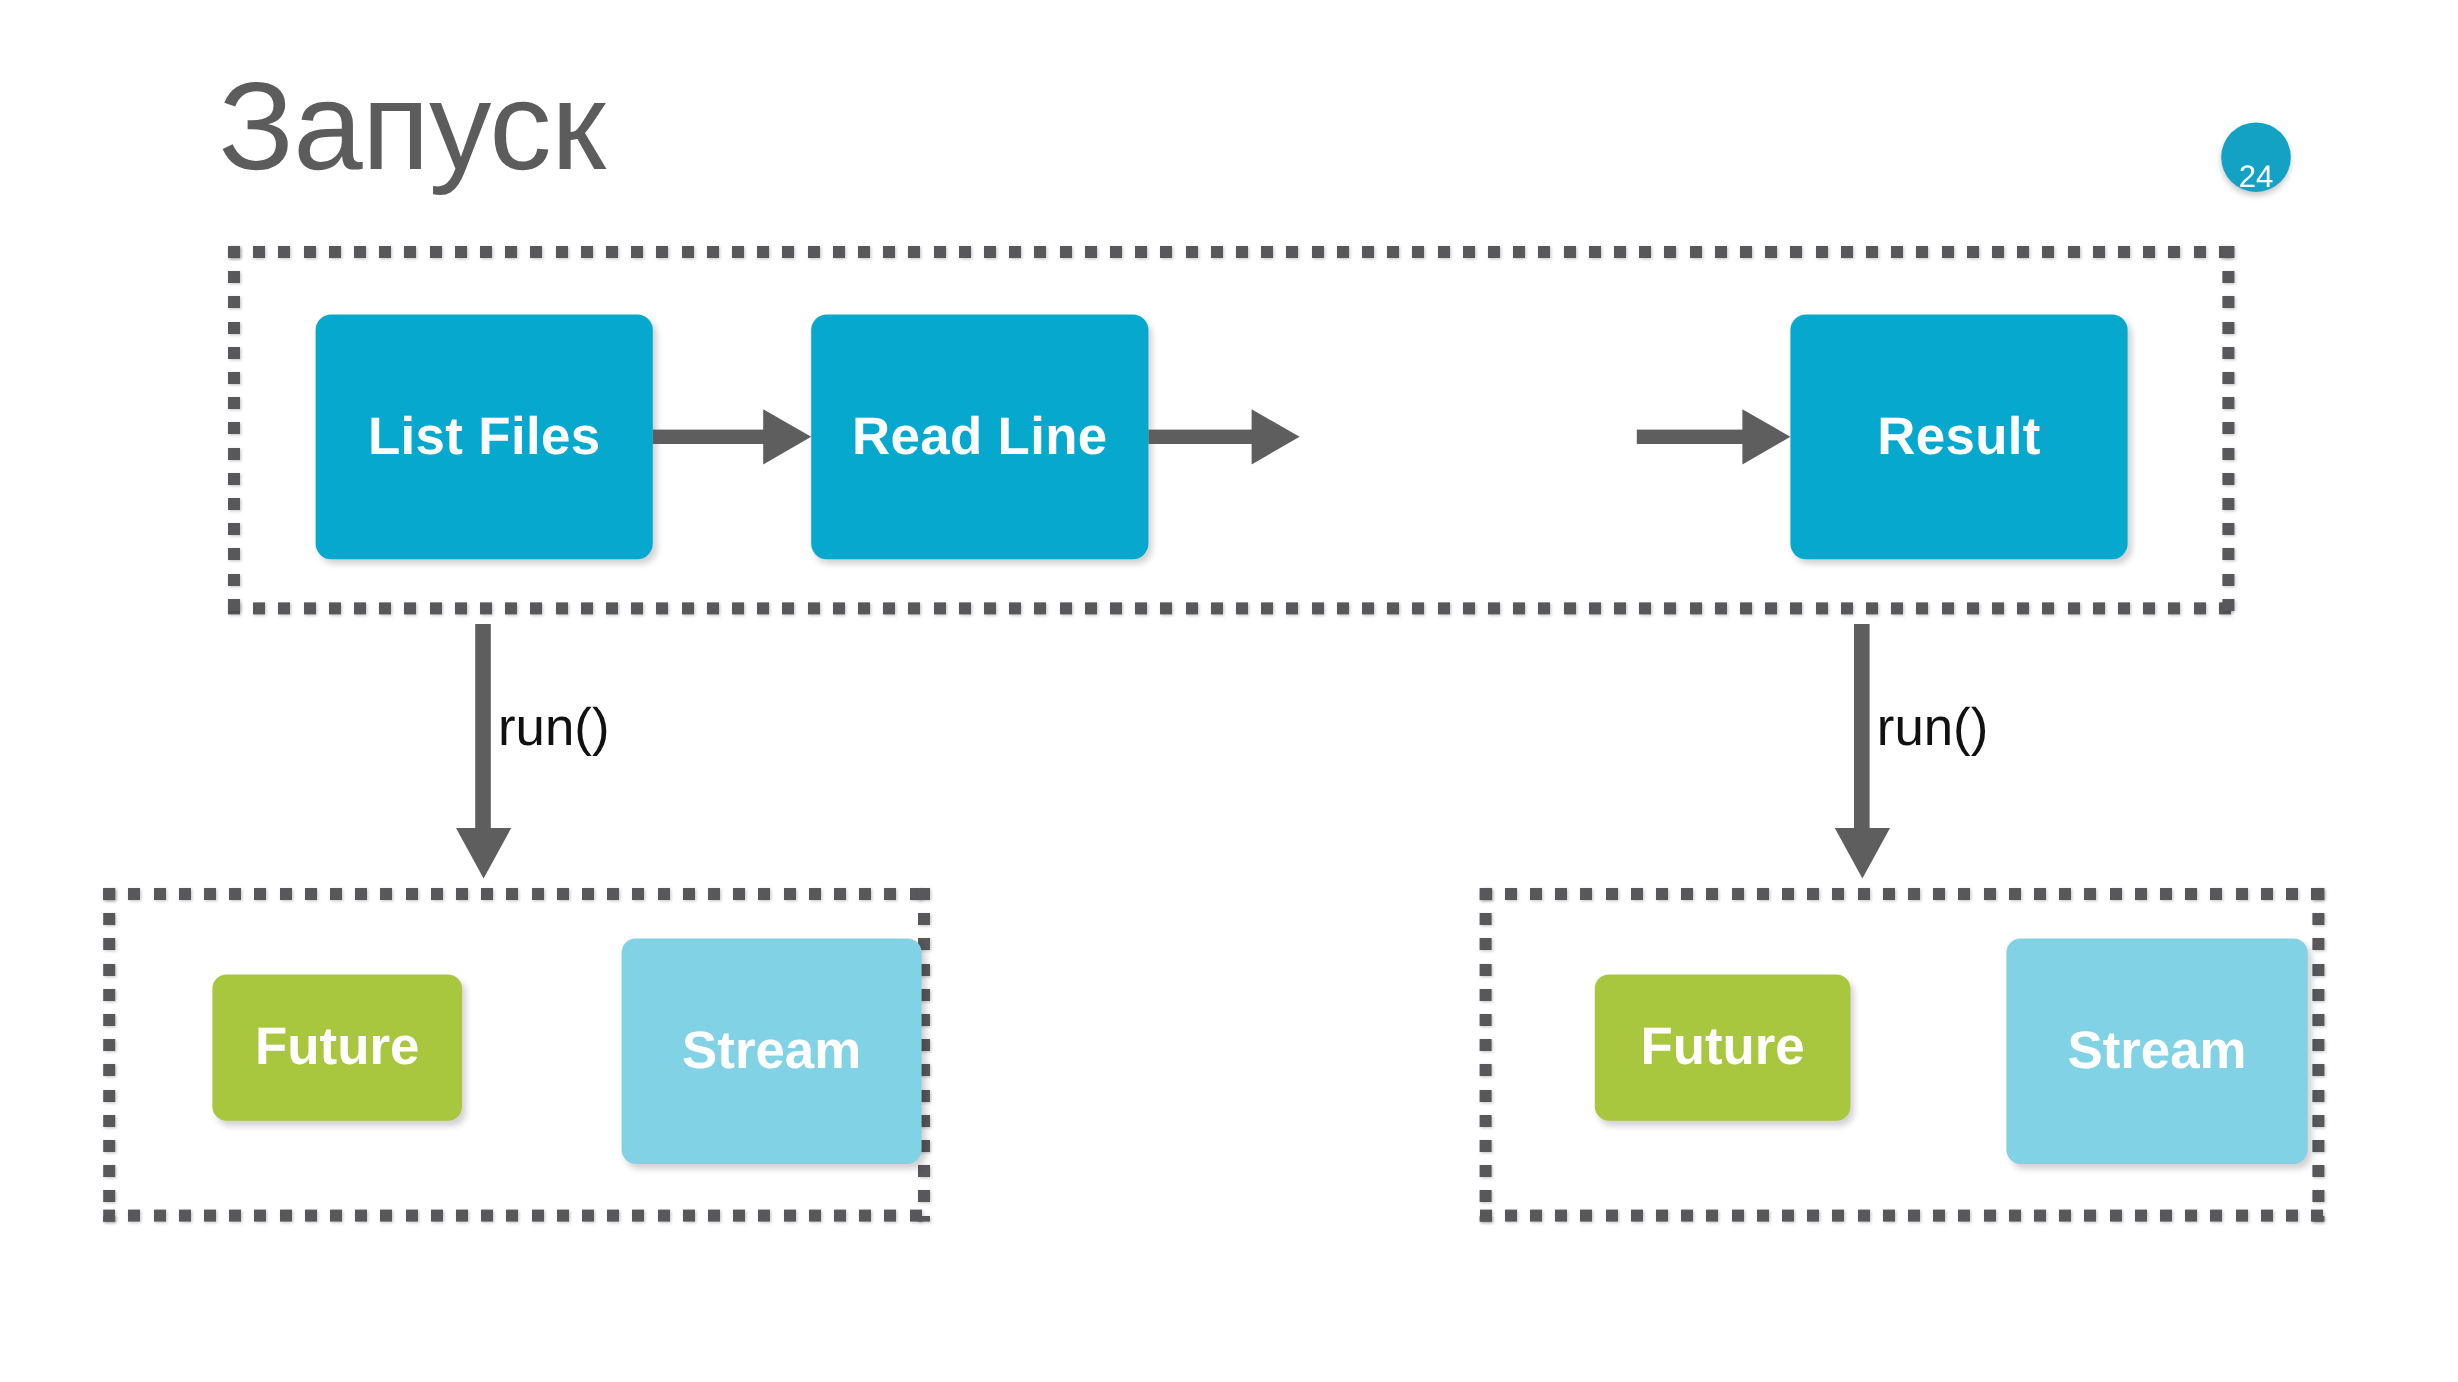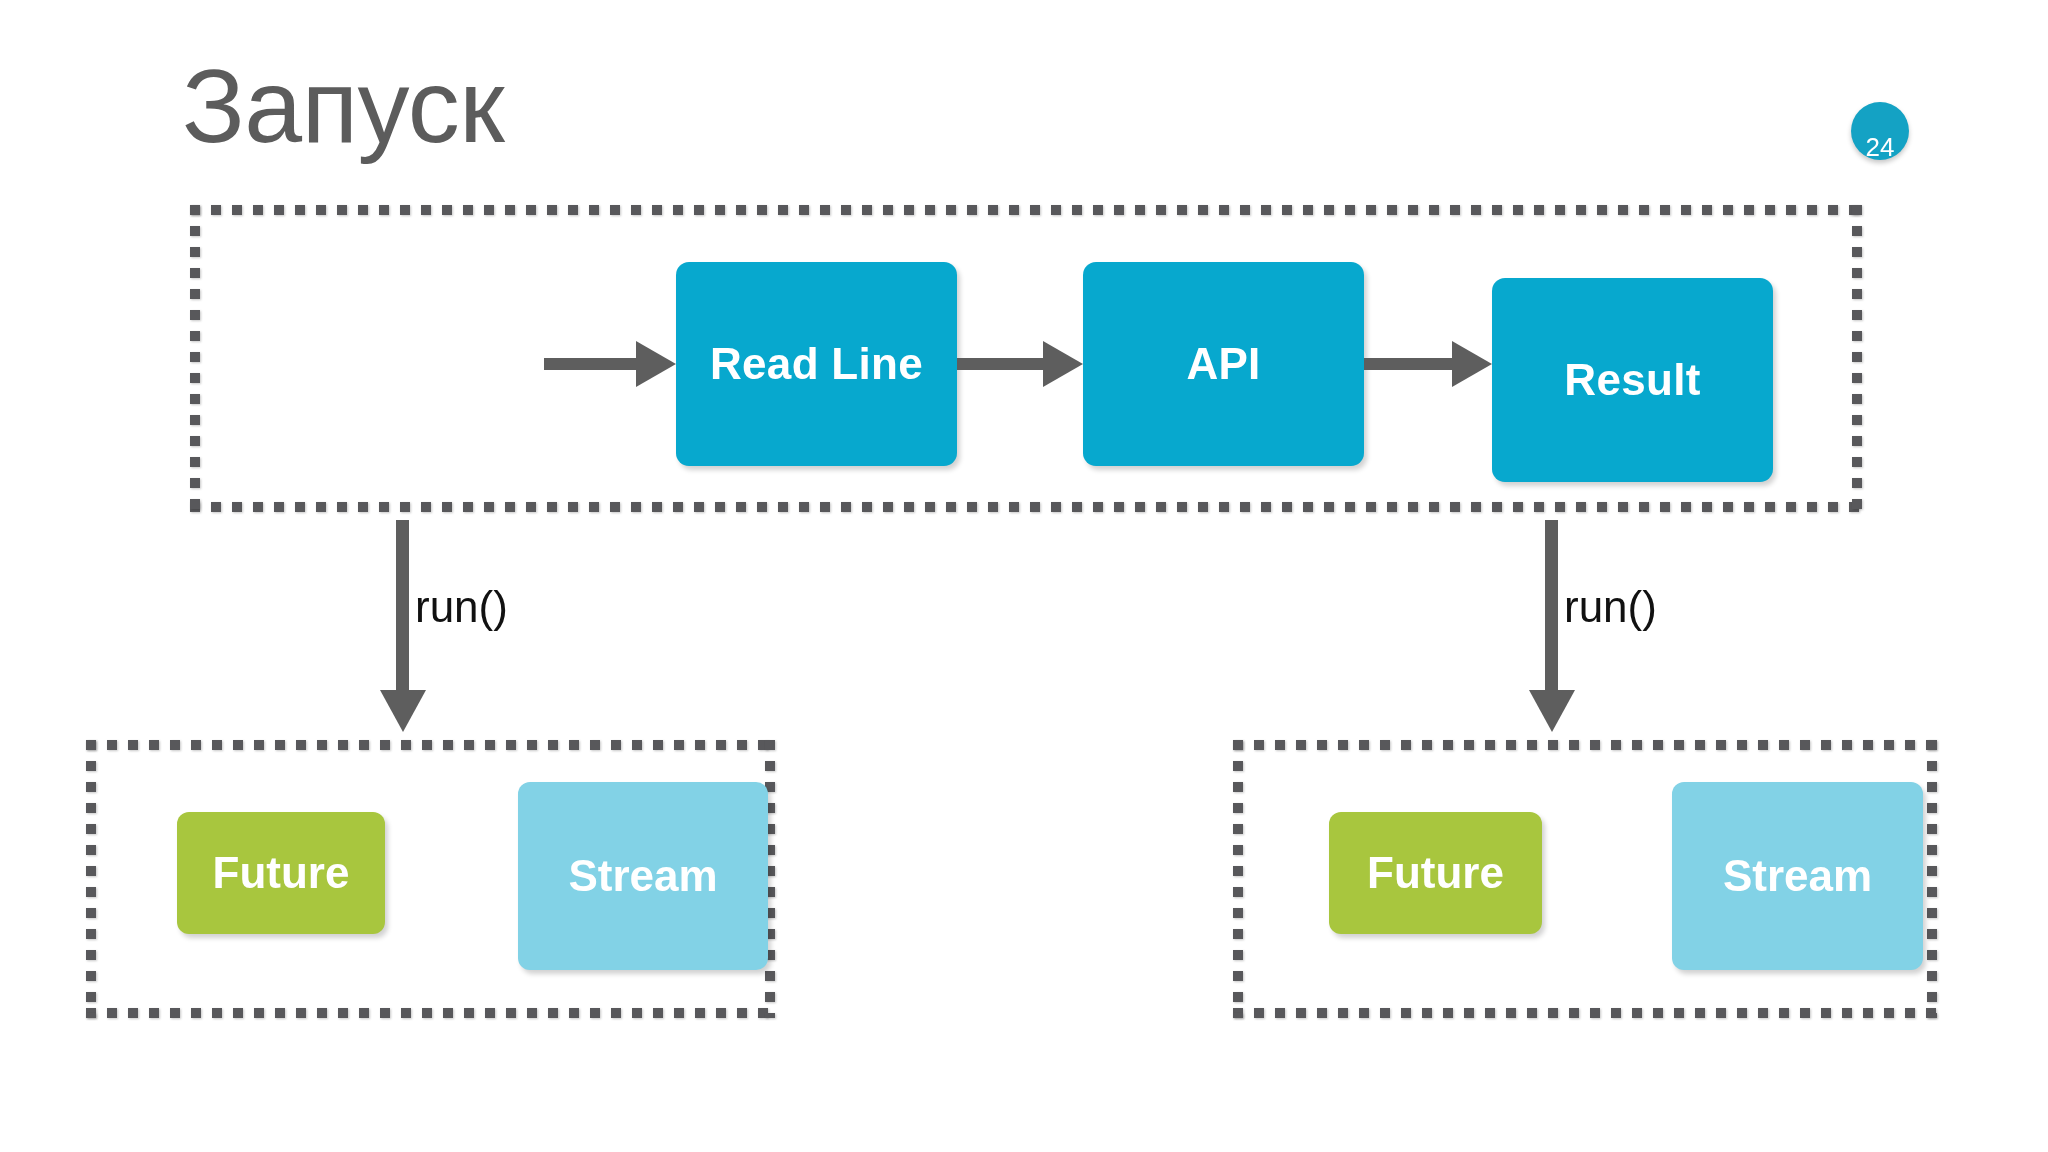--- a/index.html
+++ b/index.html
@@ -129,21 +129,21 @@
     color: #ffffff;
     font-size: 44px;
     font-weight: bold;
     line-height: 1;
     letter-spacing: 0.3px;
     white-space: nowrap;
   }
   #stage-0 { left: 263px; top: 262px; width: 281px; height: 204px; }
   #stage-1 { left: 676px; top: 262px; width: 281px; height: 204px; }
   #stage-2 { left: 1083px; top: 262px; width: 281px; height: 204px; }
-  #stage-3 { left: 1492px; top: 278px; width: 281px; height: 204px; }
+  #stage-3 { left: 1492px; top: 262px; width: 281px; height: 204px; }
 
   
   .h-arrow {
     position: absolute;
     height: 46px;
     top: 341px;
   }
   .h-arrow .shaft {
     position: absolute;
     left: 0;
@@ -243,25 +243,25 @@
     <span class="page-badge-label">24</span>
   </div>
 
   <div class="dashed-group" id="pipeline-group">
     <div class="dash-edge dash-top"></div>
     <div class="dash-edge dash-bottom"></div>
     <div class="dash-edge dash-left"></div>
     <div class="dash-edge dash-right"></div>
   </div>
 
+  <div class="stage-box" id="stage-0">
+    <span class="stage-label">List Files</span>
+  </div>
   <div class="stage-box" id="stage-1">
     <span class="stage-label">Read Line</span>
-  </div>
-  <div class="stage-box" id="stage-2">
-    <span class="stage-label">API</span>
   </div>
   <div class="stage-box" id="stage-3">
     <span class="stage-label">Result</span>
   </div>
 
   <div class="h-arrow" id="h-arrow-0">
     <div class="shaft"></div>
     <div class="head"></div>
   </div>
   <div class="h-arrow" id="h-arrow-1">

